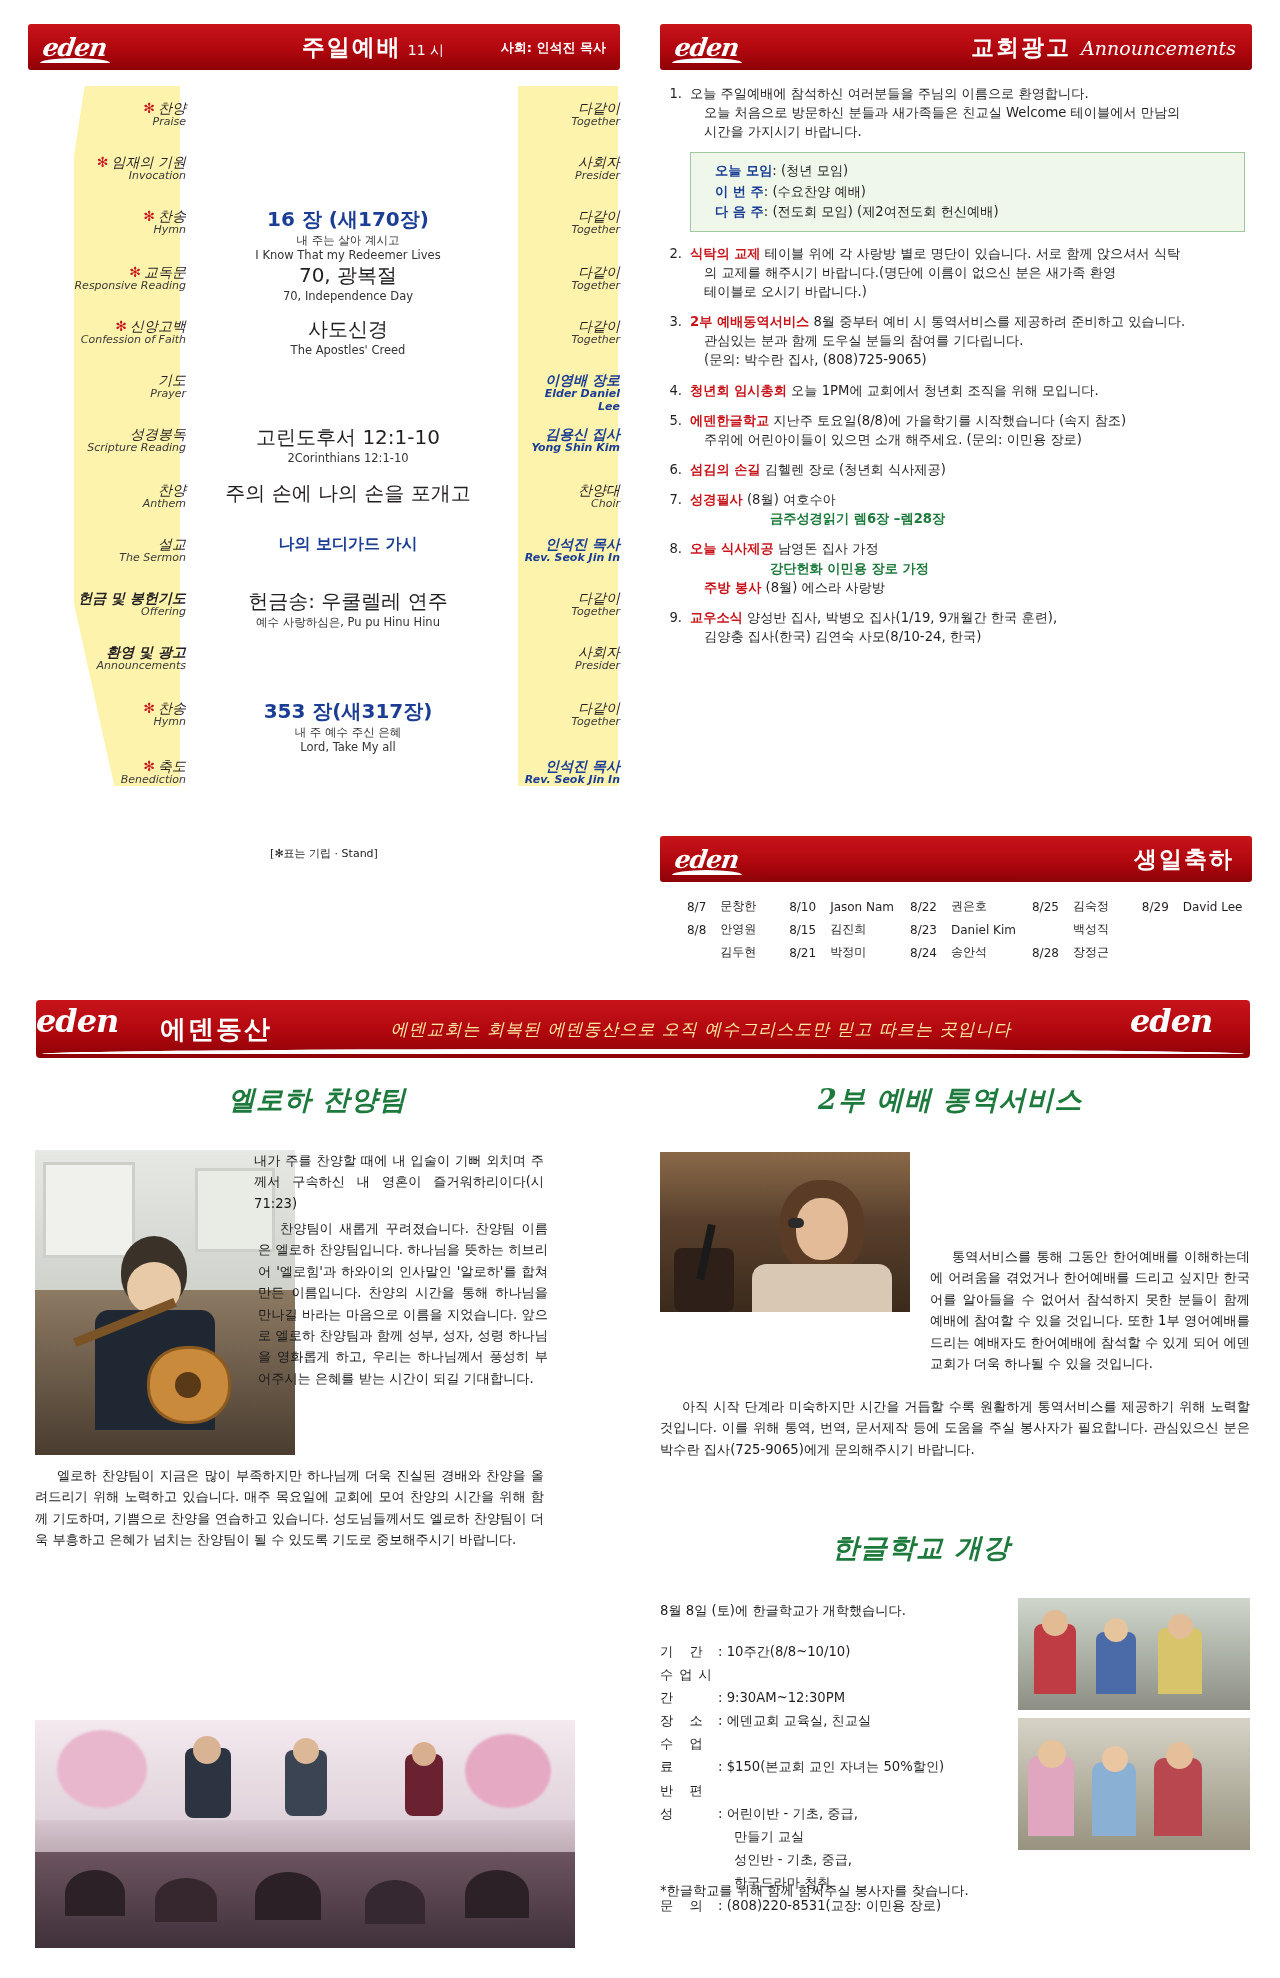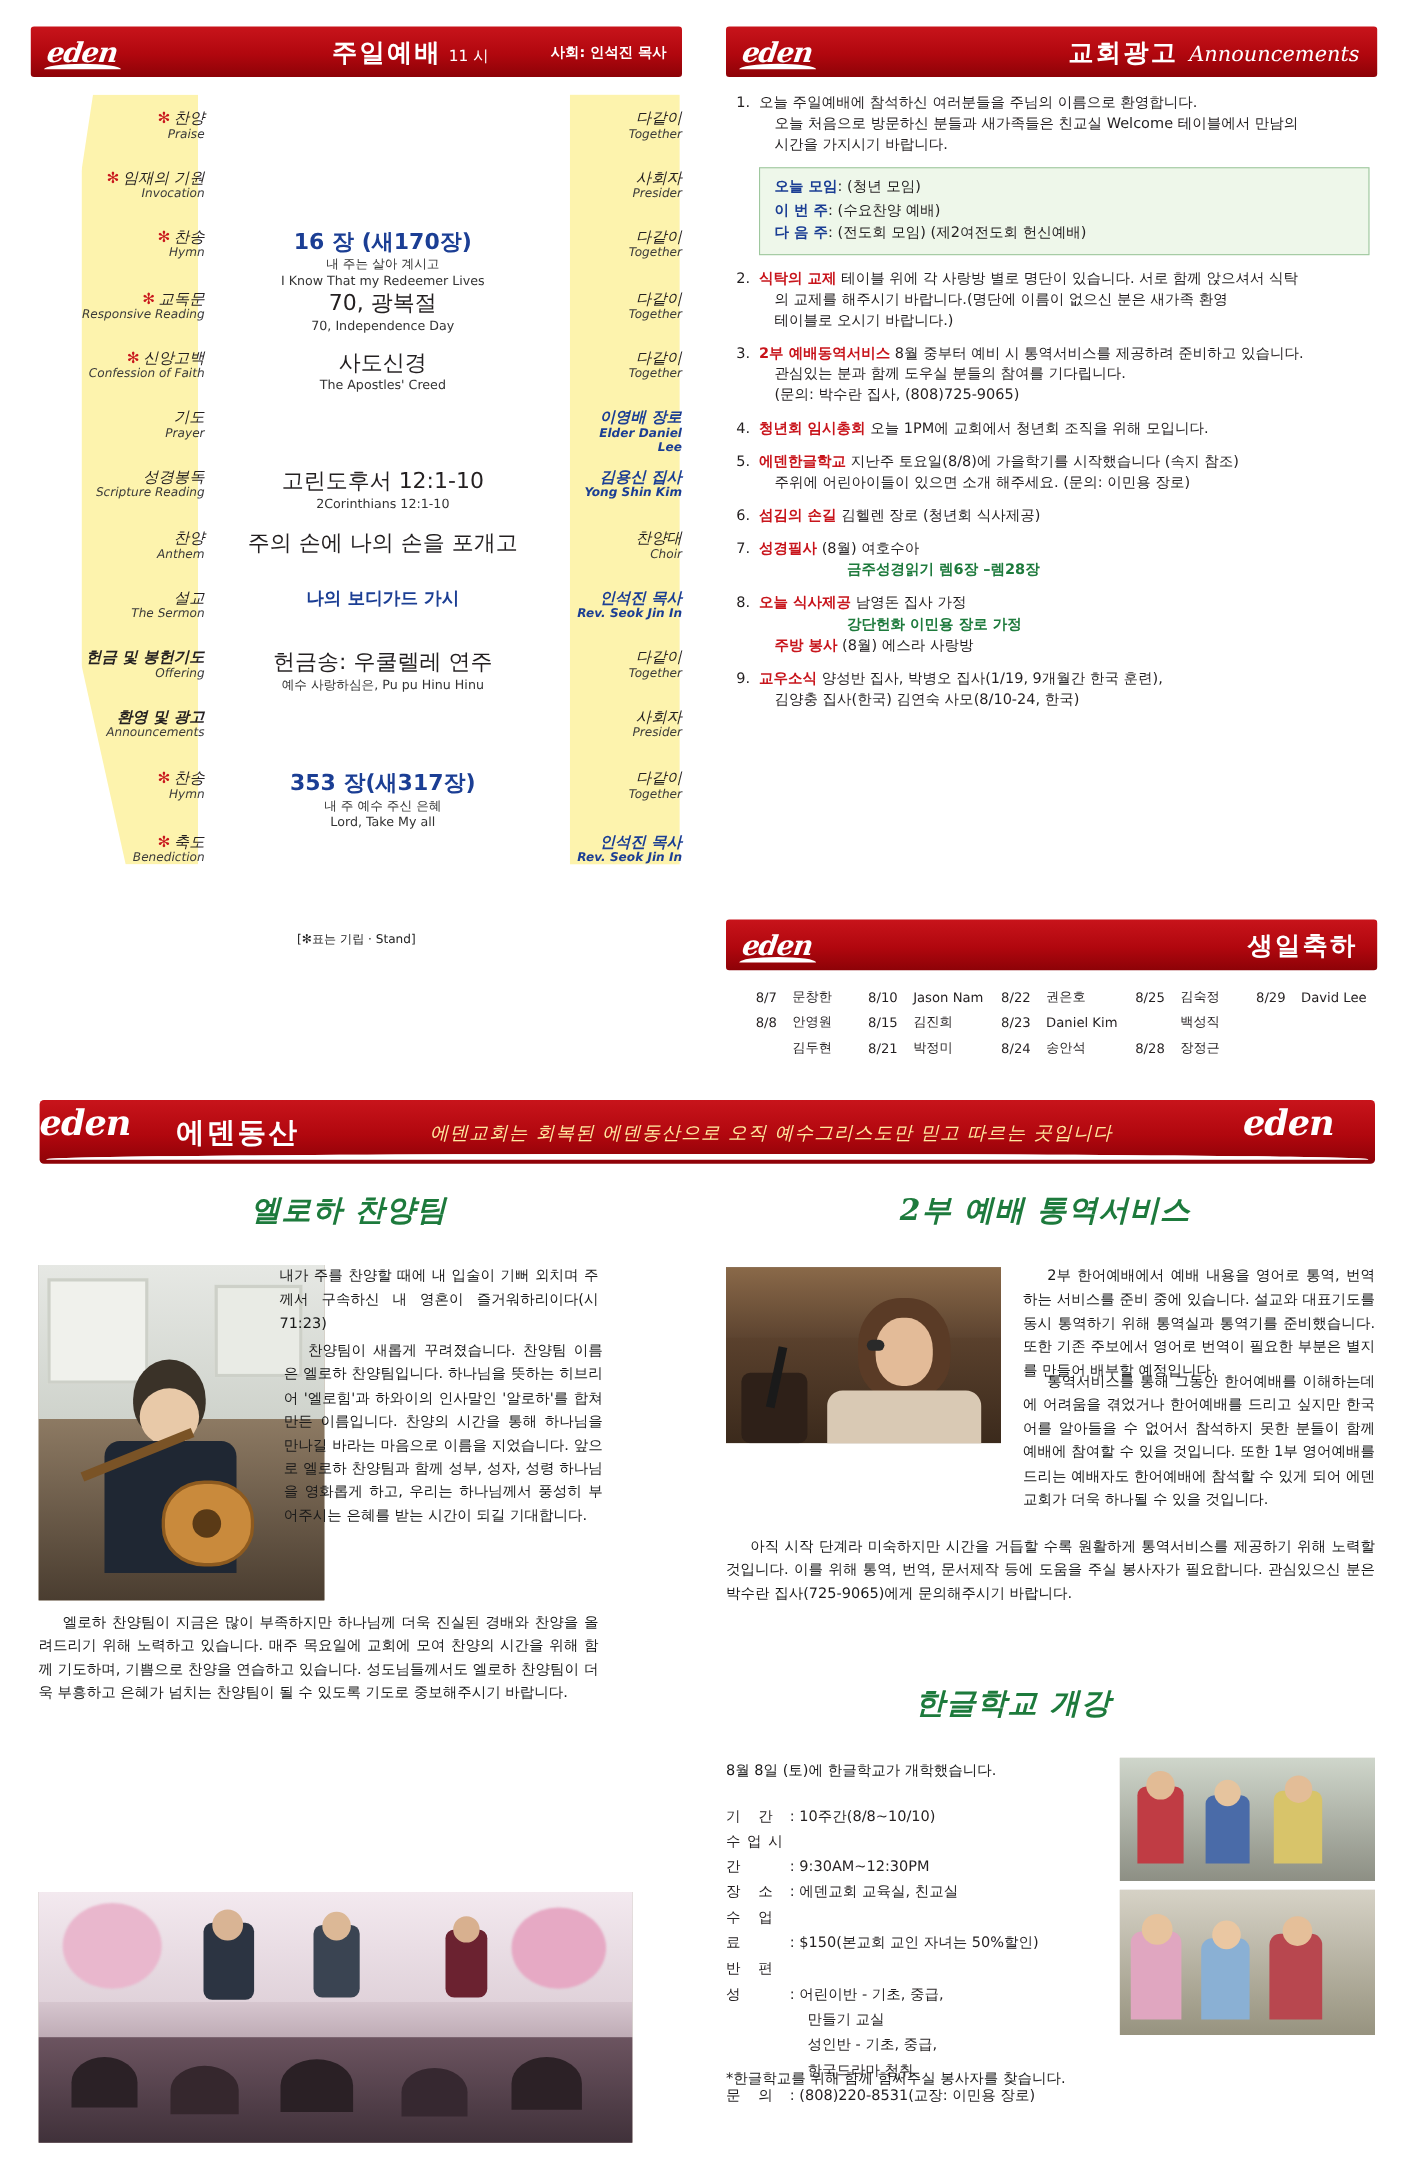--- a/index.html
+++ b/index.html
@@ -88,21 +88,21 @@
   }
   #ann-body { position:absolute; left:660px; top:84px; width:600px; }
   .ann-item { position:relative; margin-bottom:11px; font-size:13.2px; line-height:1.45; }
   .ann-num { position:absolute; left:0; top:0; width:22px; text-align:right; }
   .ann-text { margin-left:30px; }
   .red { color:#c8141b; font-weight:bold; }
   .green { color:#1d7a3c; font-weight:bold; }
 
   .meet-box {
     margin:8px 0 12px 30px; border:1px solid #9ec79e; background:#eef7ea;
-    padding:8px 13px; font-size:13.2px; line-height:1.55; width:555px;
+    padding:8px 24px; font-size:13.2px; line-height:1.55; width:555px;
   }
   .meet-line .lbl { color:#1b3e94; font-weight:bold; }
 
   
   #bday-banner { left:660px; top:836px; width:592px; }
   #bday-banner .titlewrap { flex:1; display:flex; align-items:center; justify-content:flex-end; padding-right:18px; }
   #bday-table { position:absolute; left:672px; top:894px; width:580px; font-size:12px; }
   #bday-table td { padding:2px 6px; white-space:nowrap; }
 
   
@@ -460,21 +460,20 @@
     <div class="sky" style="background:linear-gradient(180deg,#6f5038,#3b2a1c);"></div>
     <div style="position:absolute;left:0;top:0;width:100%;height:40%;background:linear-gradient(180deg,#8a6949,#5d4430);"></div>
     <div style="position:absolute;left:120px;top:28px;width:84px;height:92px;border-radius:46% 46% 40% 40%;background:#5a3b26;"></div>
     <div style="position:absolute;left:136px;top:46px;width:52px;height:62px;border-radius:46%;background:#e3bb98;"></div>
     <div style="position:absolute;left:128px;top:66px;width:16px;height:10px;border-radius:6px;background:#2a2a2a;"></div>
     <div style="position:absolute;left:92px;top:112px;width:140px;height:52px;background:#d9c9b4;border-radius:14px 14px 0 0;"></div>
     <div style="position:absolute;left:14px;top:96px;width:60px;height:64px;background:#2e2018;border-radius:8px;"></div>
     <div style="position:absolute;left:42px;top:72px;width:8px;height:56px;background:#1a1a1a;transform:rotate(12deg);"></div>
   </div>
 
-  <div class="body-text indent" style="left:930px; top:1150px; width:320px;">2부 한어예배에서 예배 내용을 영어로 통역, 번역하는 서비스를 준비 중에 있습니다. 설교와 대표기도를 동시 통역하기 위해 통역실과 통역기를 준비했습니다. 또한 기존 주보에서 영어로 번역이 필요한 부분은 별지를 만들어 배부할 예정입니다.</div>
   <div class="body-text indent" style="left:930px; top:1246px; width:320px;">통역서비스를 통해 그동안 한어예배를 이해하는데에 어려움을 겪었거나 한어예배를 드리고 싶지만 한국어를 알아들을 수 없어서 참석하지 못한 분들이 함께 예배에 참여할 수 있을 것입니다. 또한 1부 영어예배를 드리는 예배자도 한어예배에 참석할 수 있게 되어 에덴교회가 더욱 하나될 수 있을 것입니다.</div>
   <div class="body-text indent" style="left:660px; top:1396px; width:590px;">아직 시작 단계라 미숙하지만 시간을 거듭할 수록 원활하게 통역서비스를 제공하기 위해 노력할 것입니다. 이를 위해 통역, 번역, 문서제작 등에 도움을 주실 봉사자가 필요합니다. 관심있으신 분은 박수란 집사(725-9065)에게 문의해주시기 바랍니다.</div>
 
   <div class="art-title" style="left:832px; top:1530px;">한글학교 개강</div>
 
   <div class="body-text" style="left:660px; top:1600px; width:420px;">8월 8일 (토)에 한글학교가 개학했습니다.</div>
 
   <div style="position:absolute; left:660px; top:1640px; width:420px;" id="hs-rows">
       <div class="hs-line"><span class="hs-label">기   간</span>: <span>10주간(8/8~10/10)</span></div>
       <div class="hs-line"><span class="hs-label">수업시간</span>: <span>9:30AM~12:30PM</span></div>

